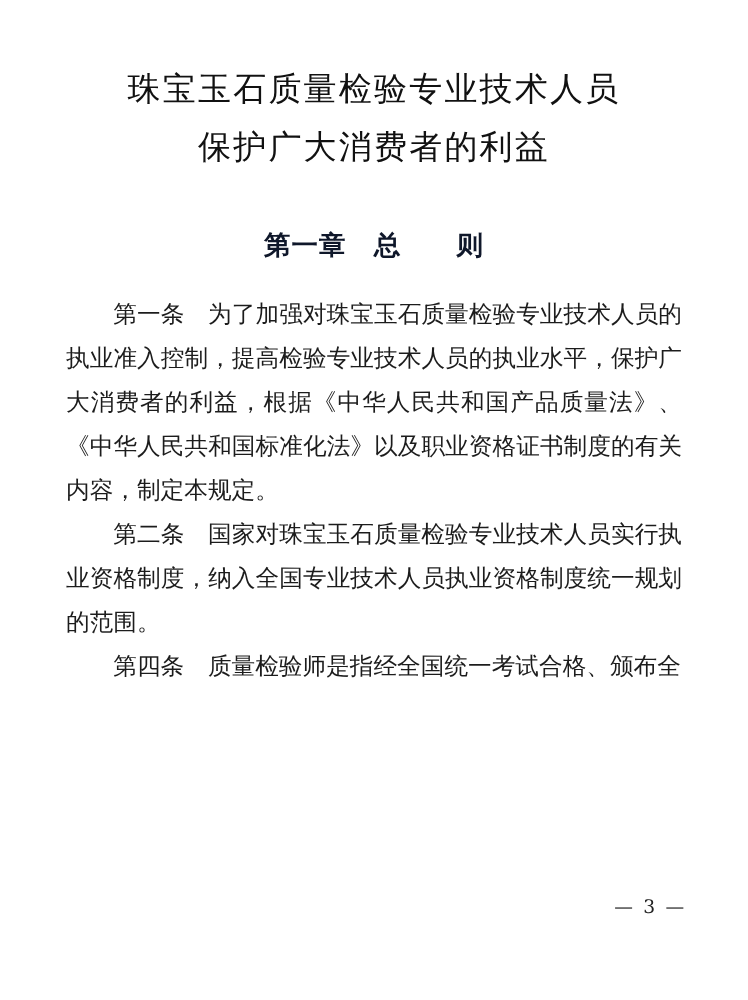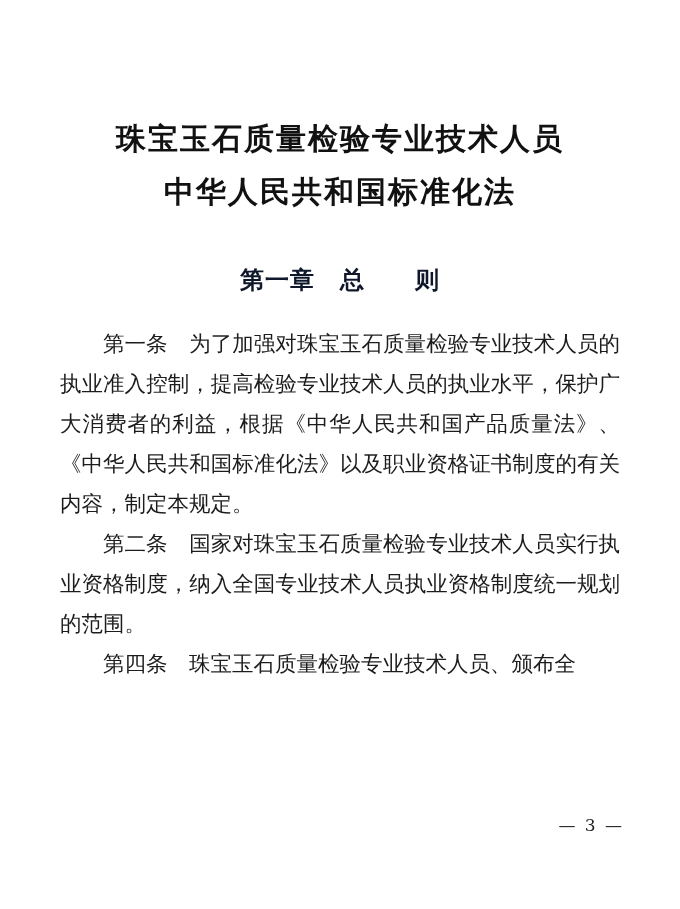--- a/index.html
+++ b/index.html
@@ -11,24 +11,24 @@
     position: relative;
     width: 680px;
     height: 909px;
     margin: 0 auto;
     background: #ffffff;
     color: #1c1c1c;
     font-family: "DejaVu Serif", "Liberation Serif", serif;
     overflow: hidden;
   }
   .title-block {
-    padding-top: 112px;
+    padding-top: 55px;
     text-align: center;
     font-family: "DejaVu Sans", "Liberation Sans", sans-serif;
-    font-weight: bold;
+    font-weight: normal;
   }
   .title-line {
     font-size: 30px;
     line-height: 53px;
     letter-spacing: 2px;
     color: #111111;
   }
   .chapter-heading {
     margin-top: 46px;
     text-align: center;
@@ -61,26 +61,26 @@
     color: #222222;
   }
 </style>
 </head>
 <body>
 
 <div class="page">
 
   <div class="title-block">
     <div class="title-line">珠宝玉石质量检验专业技术人员</div>
-    <div class="title-line">中华人民共和国标准化法</div>
+    <div class="title-line">保护广大消费者的利益</div>
   </div>
 
   <div class="chapter-heading">第一章　总　　则</div>
 
   <div class="body-text">
     <p>第一条　为了加强对珠宝玉石质量检验专业技术人员的执业准入控制，提高检验专业技术人员的执业水平，保护广大消费者的利益，根据《中华人民共和国产品质量法》、《中华人民共和国标准化法》以及职业资格证书制度的有关内容，制定本规定。</p>
     <p>第二条　国家对珠宝玉石质量检验专业技术人员实行执业资格制度，纳入全国专业技术人员执业资格制度统一规划的范围。</p>
-    <p>第四条　珠宝玉石质量检验专业技术人员、颁布全</p>
+    <p>第四条　质量检验师是指经全国统一考试合格、颁布全</p>
   </div>
 
   <div class="page-number">— 3 —</div>
 
 </div>
 
 </body></html>

